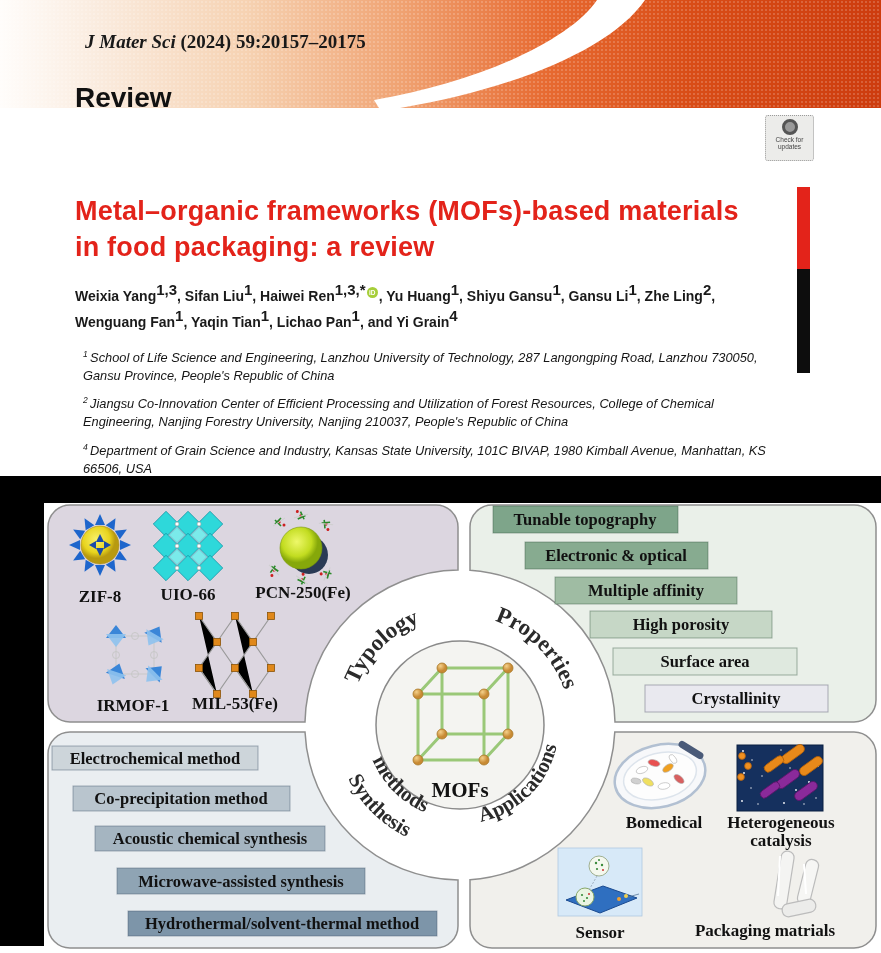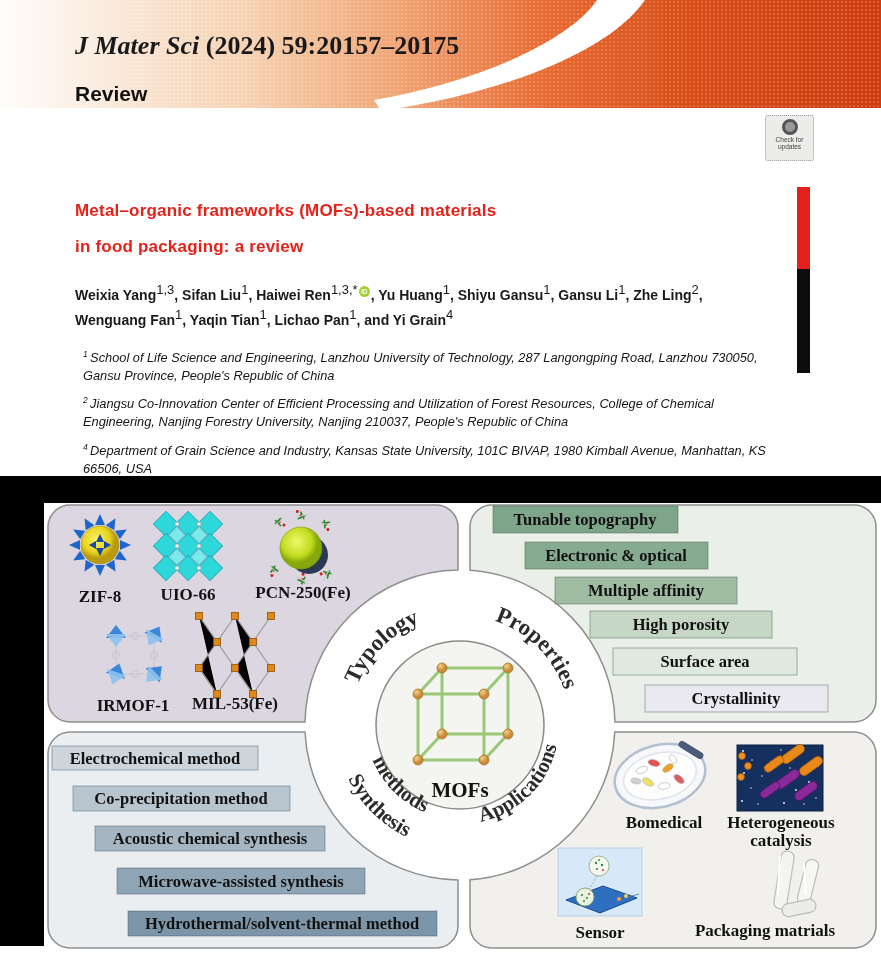--- a/index.html
+++ b/index.html
@@ -5,39 +5,39 @@
   html,body{margin:0;padding:0;background:#fff;}
   .page{position:relative;width:881px;height:953px;background:#fff;overflow:hidden;
         font-family:"Liberation Sans",sans-serif;}
   
   .banner{position:absolute;left:0;top:0;width:881px;height:108px;
     background:linear-gradient(90deg,#fffdfb 0%,#faeadc 12%,#f6d2b2 28%,#f0a474 45%,#e76a31 62%,#d94d17 78%,#cd3c0e 100%);}
   .banner::after{content:"";position:absolute;inset:0;
     background-image:radial-gradient(rgba(255,255,255,.18) 1px,transparent 1.2px);
     background-size:4px 4px;pointer-events:none;}
   .banner svg{position:absolute;left:0;top:0;}
-  .citation{position:absolute;left:75px;top:31px;font-family:"Liberation Serif",serif;
-    font-size:26px;font-weight:bold;color:#191919;z-index:2;}
+  .citation{position:absolute;left:85px;top:31px;font-family:"Liberation Serif",serif;
+    font-size:19px;font-weight:bold;color:#191919;z-index:2;}
   .citation .j{font-style:italic;}
-  .review{position:absolute;left:75px;top:82px;font-size:21px;font-weight:bold;color:#111;z-index:2;}
+  .review{position:absolute;left:75px;top:82px;font-size:28px;font-weight:bold;color:#111;z-index:2;}
   
   .badge{position:absolute;left:765px;top:115px;width:47px;height:44px;background:#ececea;
     border:1px dotted #9a9a9a;border-radius:3px;text-align:center;cursor:pointer;}
   .badge-logo{width:16px;height:16px;border-radius:50%;background:#9a9a9a;border:3px solid #555;
     margin:3px auto 1px auto;box-sizing:border-box;}
   .badge-txt{font-size:6.5px;line-height:7px;color:#444;}
   
   .bar-red{position:absolute;left:797px;top:187px;width:13px;height:82px;}
   .bar-black{position:absolute;left:797px;top:269px;width:13px;height:104px;}
   
-  .title{position:absolute;left:75px;top:193px;margin:0;font-size:17px;line-height:36px;
+  .title{position:absolute;left:75px;top:193px;margin:0;font-size:27px;line-height:36px;
     font-weight:bold;letter-spacing:.2px;}
   .authors{position:absolute;left:75px;top:280px;font-size:14px;font-weight:bold;
     line-height:20px;color:#1a1a1a;width:720px;}
-  .authors sup{font-size:13px;font-weight:normal;}
+  .authors sup{font-size:15px;font-weight:bold;}
   .orcid{display:inline-block;width:11px;height:11px;border-radius:50%;background:#a6ce39;
     color:#fff;font-size:6.5px;line-height:11px;text-align:center;font-weight:bold;
     vertical-align:super;margin:0 1px;cursor:pointer;}
   .affs{position:absolute;left:75px;top:338px;width:702px;font-size:12.8px;line-height:17.6px;
     font-style:italic;color:#161616;}
   .affs .aff{margin:8px;}
   .affs sup{font-size:8.5px;}
   
   .band-top{position:absolute;left:0;top:476px;width:881px;height:27px;background:#000;}
   .band-left{position:absolute;left:0;top:503px;width:44px;height:443px;background:#000;}

